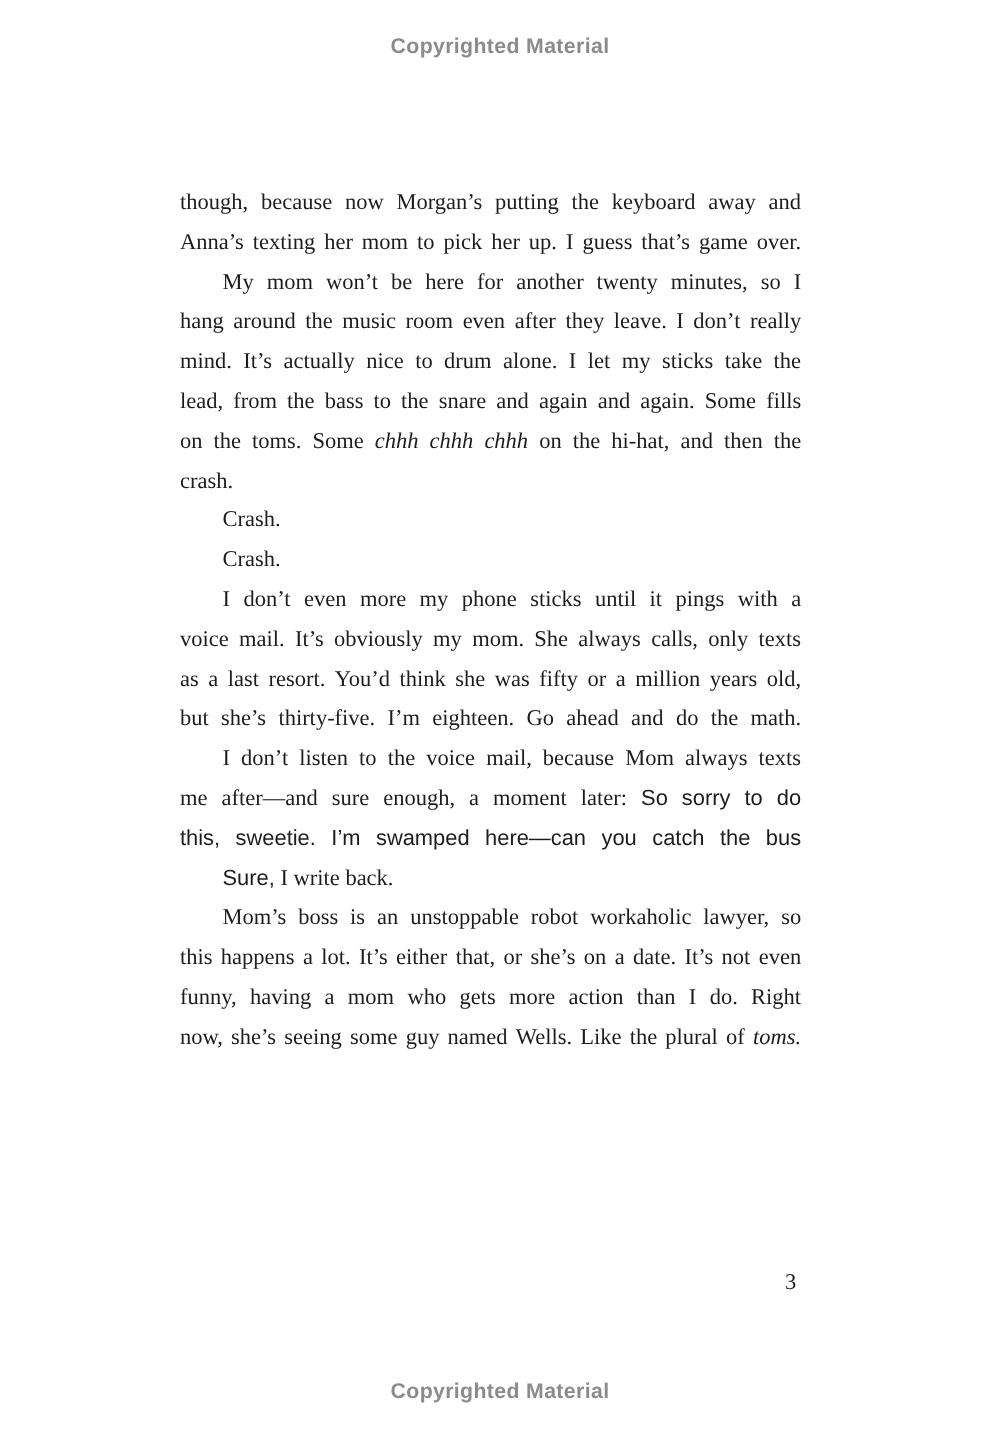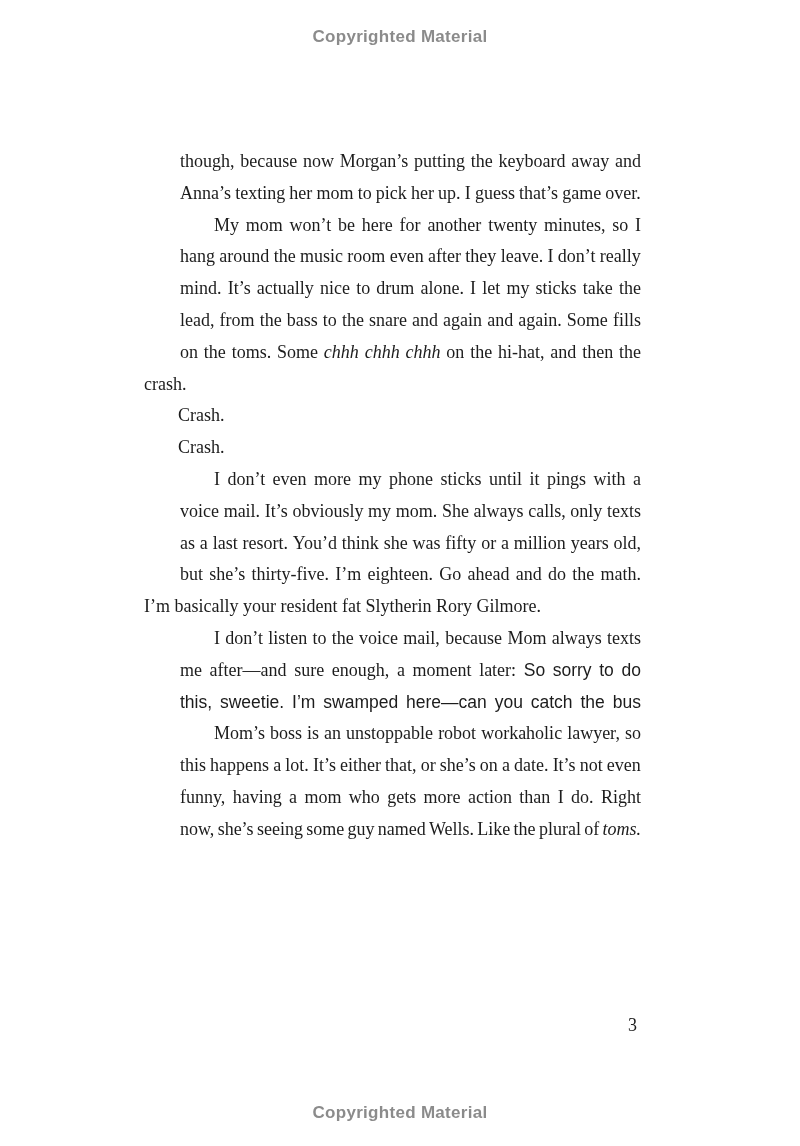--- a/index.html
+++ b/index.html
@@ -31,21 +31,20 @@
     width: 497px;
     color: var(--ink, #1c1c1c);
     font-size: 18px;
     line-height: 31.8px;
   }
   .line { height: 31.8px; white-space: nowrap; }
   .line.justify {
     display: flex;
     justify-content: space-between;
     align-items: center;
-    margin-left: 36px;
   }
   .line.indent { padding-left: 34px; }
   .serif { font-family: "Liberation Serif", serif; }
   .italic { font-family: "Liberation Serif", serif; font-style: italic; }
   .sans { font-family: "Liberation Sans", sans-serif; font-size: 17.5px; }
   .pagenum {
     position: absolute;
     left: 144px;
     top: 1015px;
     width: 493px;
@@ -210,21 +209,20 @@
       <span class="serif">thirty-five.</span>
       <span class="serif">I’m</span>
       <span class="serif">eighteen.</span>
       <span class="serif">Go</span>
       <span class="serif">ahead</span>
       <span class="serif">and</span>
       <span class="serif">do</span>
       <span class="serif">the</span>
       <span class="serif">math.</span>
     </div>
-    <div class="line"><span class="serif">I’m basically your resident fat Slytherin Rory Gilmore.</span></div>
     <div class="line justify indent">
       <span class="serif">I</span>
       <span class="serif">don’t</span>
       <span class="serif">listen</span>
       <span class="serif">to</span>
       <span class="serif">the</span>
       <span class="serif">voice</span>
       <span class="serif">mail,</span>
       <span class="serif">because</span>
       <span class="serif">Mom</span>
@@ -248,20 +246,21 @@
       <span class="sans">this,</span>
       <span class="sans">sweetie.</span>
       <span class="sans">I’m</span>
       <span class="sans">swamped</span>
       <span class="sans">here—can</span>
       <span class="sans">you</span>
       <span class="sans">catch</span>
       <span class="sans">the</span>
       <span class="sans">bus</span>
     </div>
+    <div class="line indent"><span class="sans">Sure,</span><span class="serif"> I write back.</span></div>
     <div class="line justify indent">
       <span class="serif">Mom’s</span>
       <span class="serif">boss</span>
       <span class="serif">is</span>
       <span class="serif">an</span>
       <span class="serif">unstoppable</span>
       <span class="serif">robot</span>
       <span class="serif">workaholic</span>
       <span class="serif">lawyer,</span>
       <span class="serif">so</span>

